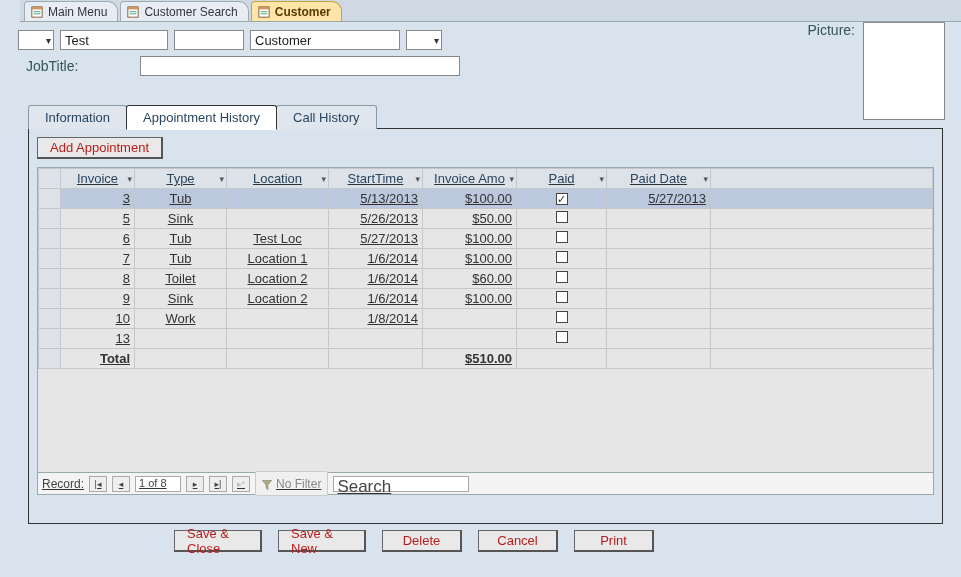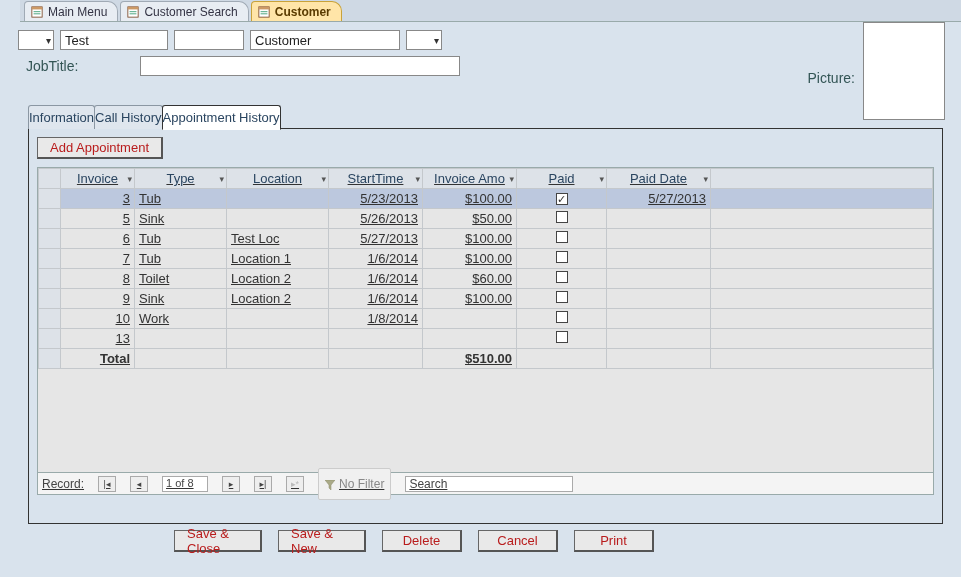--- a/index.html
+++ b/index.html
@@ -78,21 +78,21 @@
   }
   .job-row { display:flex; align-items:center; gap:8px; margin: 2px 0 28px 8px; color:#355; font-size:14px;}
   .job-row .txt { width:320px; }
 
   
   .sub-tabs {
     display:flex; align-items:flex-end; gap:0; padding-left:10px;
     position:relative; z-index:2;
   }
   .sub-tab {
-    padding: 4px 0; font-size:13px; color:#2a4560;
+    padding: 4px 16px; font-size:13px; color:#2a4560;
     background:#dfe6ee; border:1px solid #8b97a3; border-bottom:none;
     border-top-left-radius:3px; border-top-right-radius:3px;
     margin-right:-1px; cursor:pointer;
   }
   .sub-tab.active {
     background:#fff; font-weight:normal; position:relative; top:1px;
     border:1px solid #333; border-bottom:1px solid #fff;
   }
 
   
@@ -133,47 +133,47 @@
     font-weight:normal; color:#2a4560;
     position:relative; text-align:center;
   }
   table.grid th:first-child { width:22px; background:#dde2e8;}
   table.grid td.row-sel { background:#dde2e8; width:22px;}
   table.grid th .dd {
     position:absolute; right:2px; top:50%; transform:translateY(-50%);
     font-size:9px; color:#555; cursor:pointer;
   }
   td.r { text-align:right; }
-  td.l { text-align:left;margin-top:40px; }
+  td.l { text-align:center;margin-top:40px; }
   td.c { text-align:center; }
   tr.sel td { background:#bcc8de; }
   tr.sel td.row-sel { background:#dde2e8;}
   tr.total td { font-weight:bold; }
   tr.blank td { background:#e6e6e6; border-color:#e6e6e6;}
   .chk {
     display:inline-block; width:12px; height:12px; border:1px solid #444; background:#fff;
     line-height:10px; font-size:11px; text-align:center;
   }
 
   
   .record-nav {
     height:22px; border-top:1px solid #9aa; background:#f4f4f4;
-    display:flex; align-items:center; gap:14px; padding:0 4px;
+    display:flex; align-items:center; gap:5px; padding:0 4px;
     font-size:12px; color:#444;
   }
   .nav-btn {
     width:18px; height:16px; border:1px solid #aaa; background:#eee;
     display:flex; align-items:center; justify-content:center; font-size:9px; cursor:pointer;
   }
   .nav-input { width:46px; height:16px; border:1px solid #aaa; padding:0 3px; font-size:11px; background:#fff;}
   .filter-pill {
-    display:flex; align-items:center; gap:4px; padding:0 6px; height:32px;
+    display:flex; align-items:center; gap:4px; padding:0 6px; height:25px;
     color:#888; border:1px solid #ccc; border-radius:2px; background:#f0f0f0;
   }
-  .search-box { width:168px; height:16px; border:1px solid #aaa; padding:0 3px; font-size:12px; background:#fff;}
+  .search-box { width:136px; height:16px; border:1px solid #aaa; padding:0 3px; font-size:17px; background:#fff;}
 
   
   .bottom-btns {
     display:flex; gap:0; padding:6px 0 0 140px;
   }
   .bottom-btns .btn { width:80px; justify-content:center;margin-left:16px;}
   .bottom-btns .wbtn { width:88px; }
 </style>
 </head>
 <body>
@@ -210,21 +210,21 @@
           <rect x="3" y="8.5" width="8" height="1.2" fill="#5a8"></rect>
         </svg>
       </span>
       <span>Customer</span>
     </div>
   </div>
 
 <div class="form-area">
 
   <div class="picture-panel">
-    <span style="font-size:14px;color:#355;margin-top:48px;">Picture:</span>
+    <span style="font-size:14px;color:#355;">Picture:</span>
     <div class="picture-box"></div>
   </div>
 
   <div class="header-row">
     <div class="mini-select">
         <span class="v">▾</span>
       </div>
     <div class="txt" style="width:108px;">Test</div>
     <div class="txt" style="width:70px;"></div>
     <div class="txt" style="width:150px;">Customer</div>
@@ -233,22 +233,22 @@
       </div>
   </div>
 
   <div class="job-row">
     <span>JobTitle:</span>
     <div class="txt" style="margin-left:54px;"></div>
   </div>
 
   <div class="sub-tabs">
       <div class="sub-tab">Information</div>
+      <div class="sub-tab active">Appointment History</div>
       <div class="sub-tab">Call History</div>
-      <div class="sub-tab active">Appointment History</div>
     </div>
 
   <div class="tab-body">
     <div class="add-btn-wrap">
       <div class="btn">Add Appointment</div>
     </div>
 
     <div class="grid-wrap">
       <div class="grid-scroll">
         <table class="grid">
@@ -275,21 +275,21 @@
                 <th><span>Paid Date</span><span class="dd">▾</span></th>
                 <th></th>
               </tr>
             </thead>
           <tbody>
               <tr class="sel">
                 <td class="row-sel"></td>
                 <td class="r">3</td>
                 <td class="l">Tub</td>
                 <td class="l"></td>
-                <td class="r">5/23/2013</td>
+                <td class="r">5/13/2013</td>
                 <td class="r">$100.00</td>
                 <td class="c"><span class="chk">✓</span></td>
                 <td class="r">5/27/2013</td>
                 <td></td>
               </tr>
               <tr>
                 <td class="row-sel"></td>
                 <td class="r">5</td>
                 <td class="l">Sink</td>
                 <td class="l"></td>

